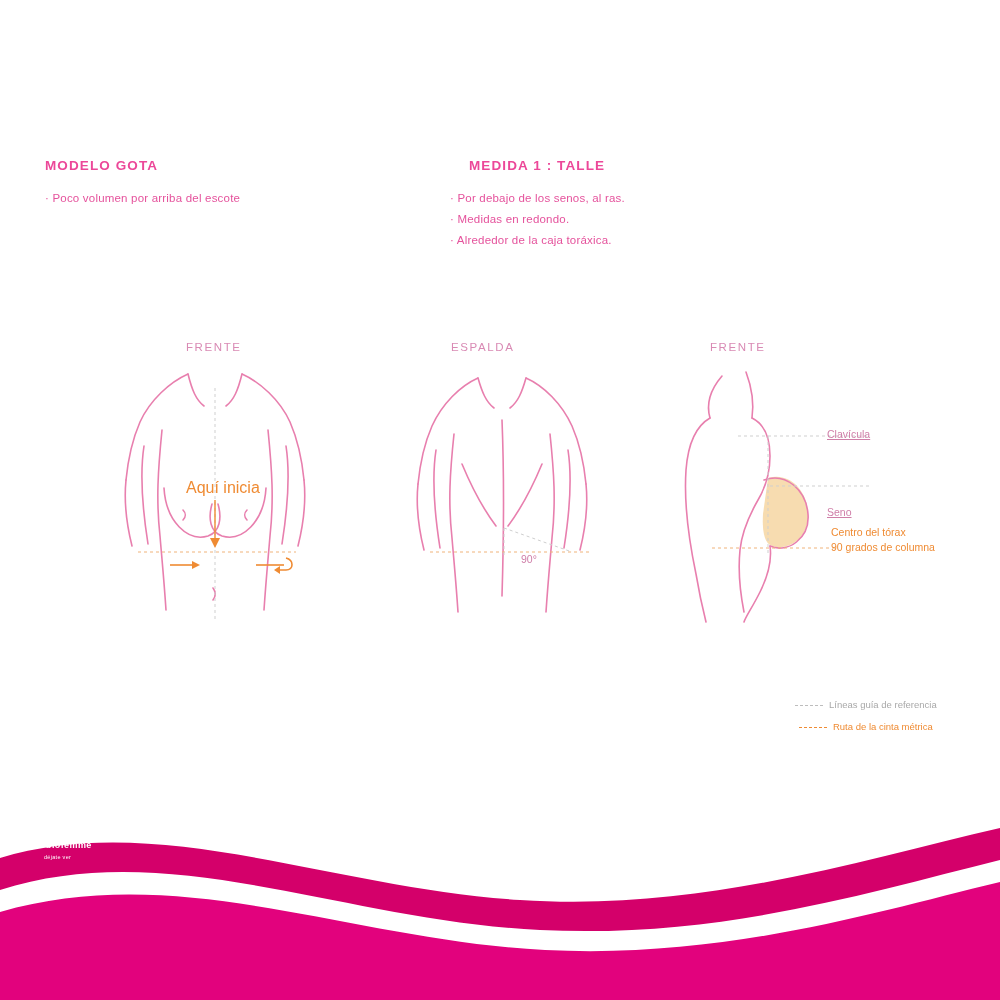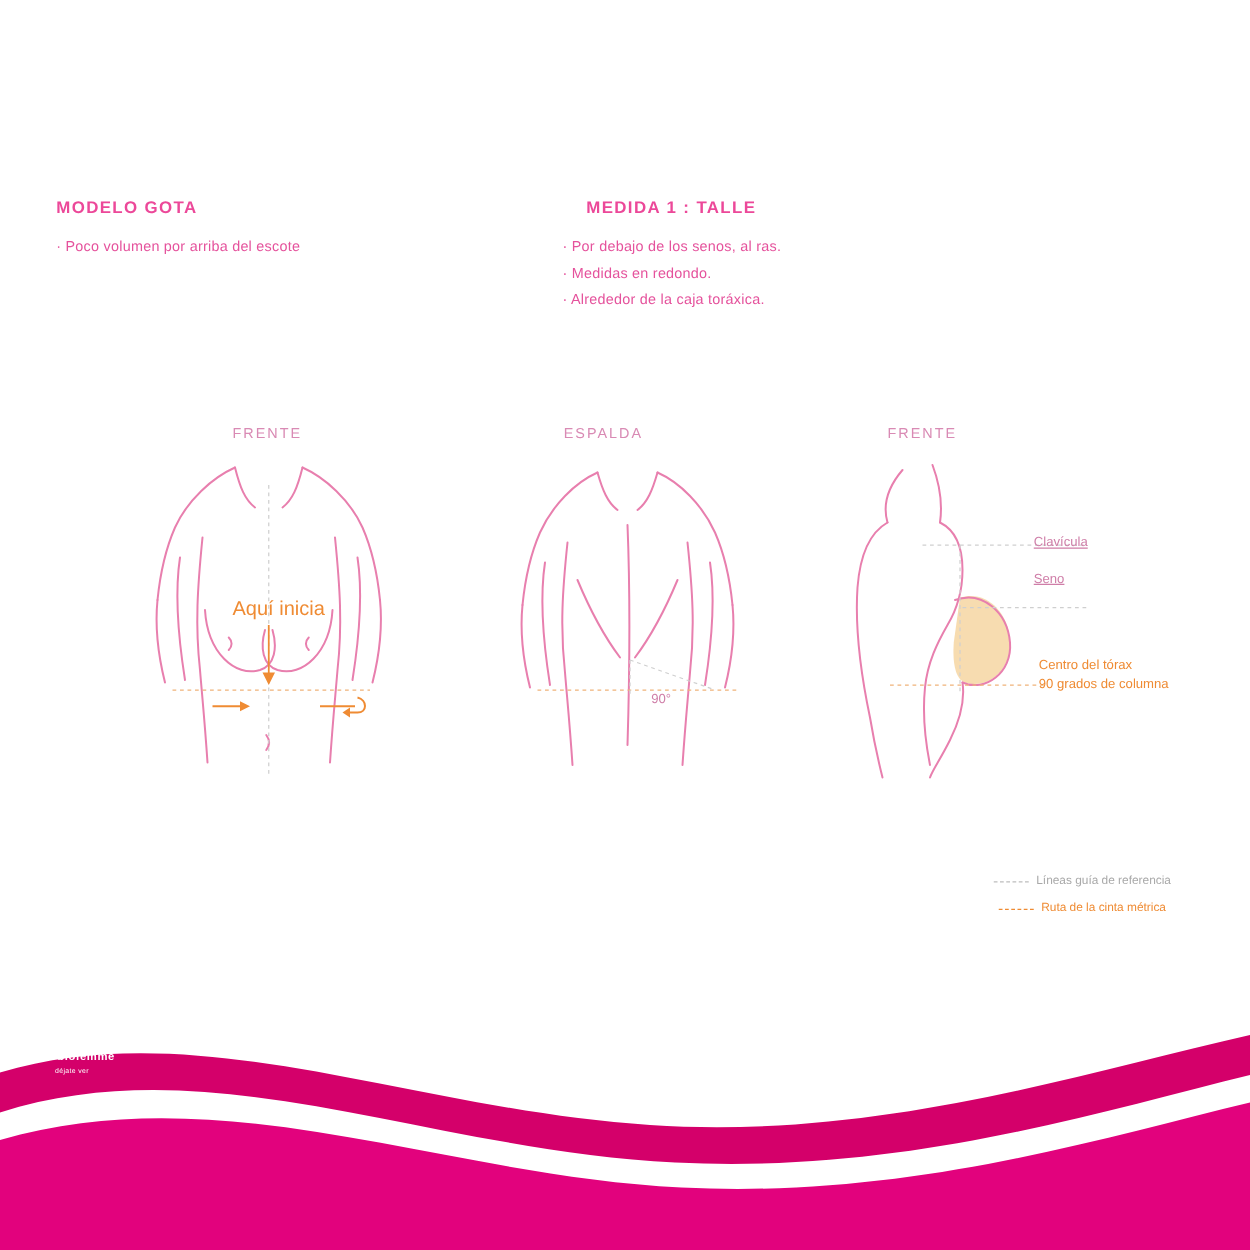--- a/index.html
+++ b/index.html
@@ -67,21 +67,21 @@
   .anno {
     position: absolute;
     font-size: 10.5px;
     color: #ef8b33;
     white-space: nowrap;
   }
   .anno.pinkish { color: #cf7ea8; }
   #anno-aqui   { left: 186px; top: 479px; font-size: 16px; }
   #anno-90     { left: 521px; top: 519px; margin-top: 34px; }
   #anno-clav   { left: 827px; top: 428px; text-decoration: underline; }
-  #anno-seno   { left: 827px; top: 457px; text-decoration: underline; }
+  #anno-seno   { left: 827px; top: 506px; text-decoration: underline; }
   #anno-centro { left: 831px; top: 525px; line-height: 15px; }
 
   
   .legend {
     position: absolute;
     left: 795px;
     top: 694px;
     font-size: 9.5px;
     line-height: 22px;
   }

